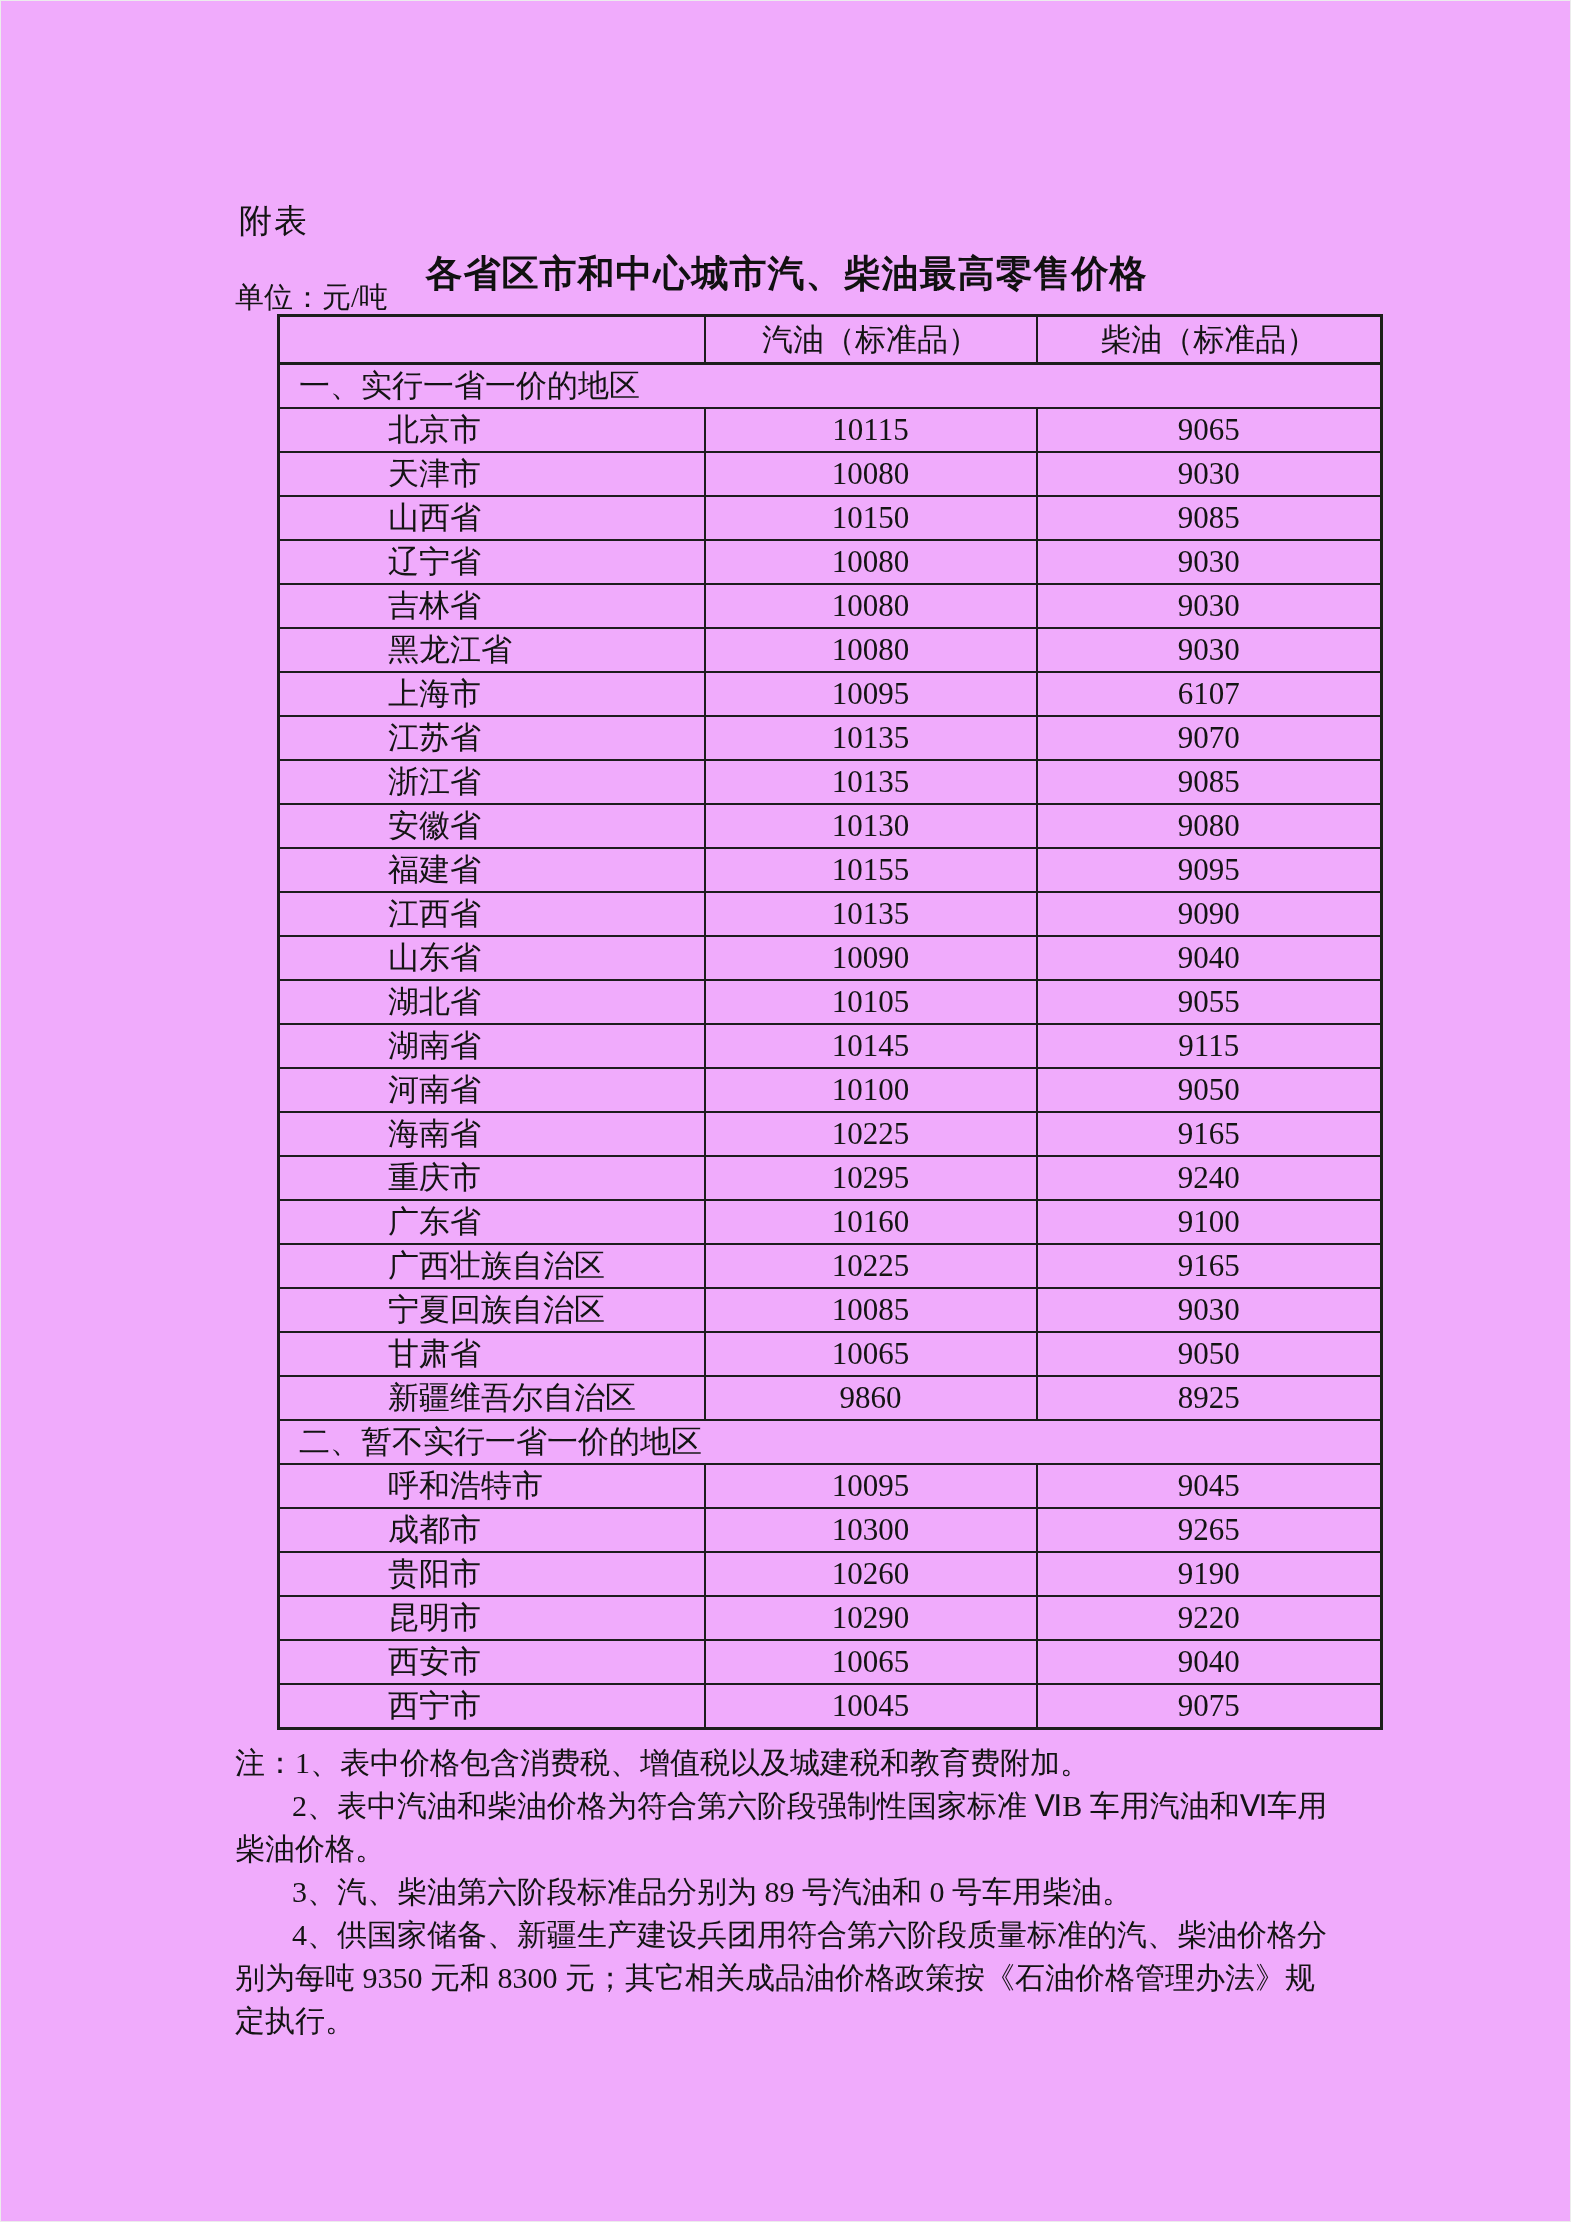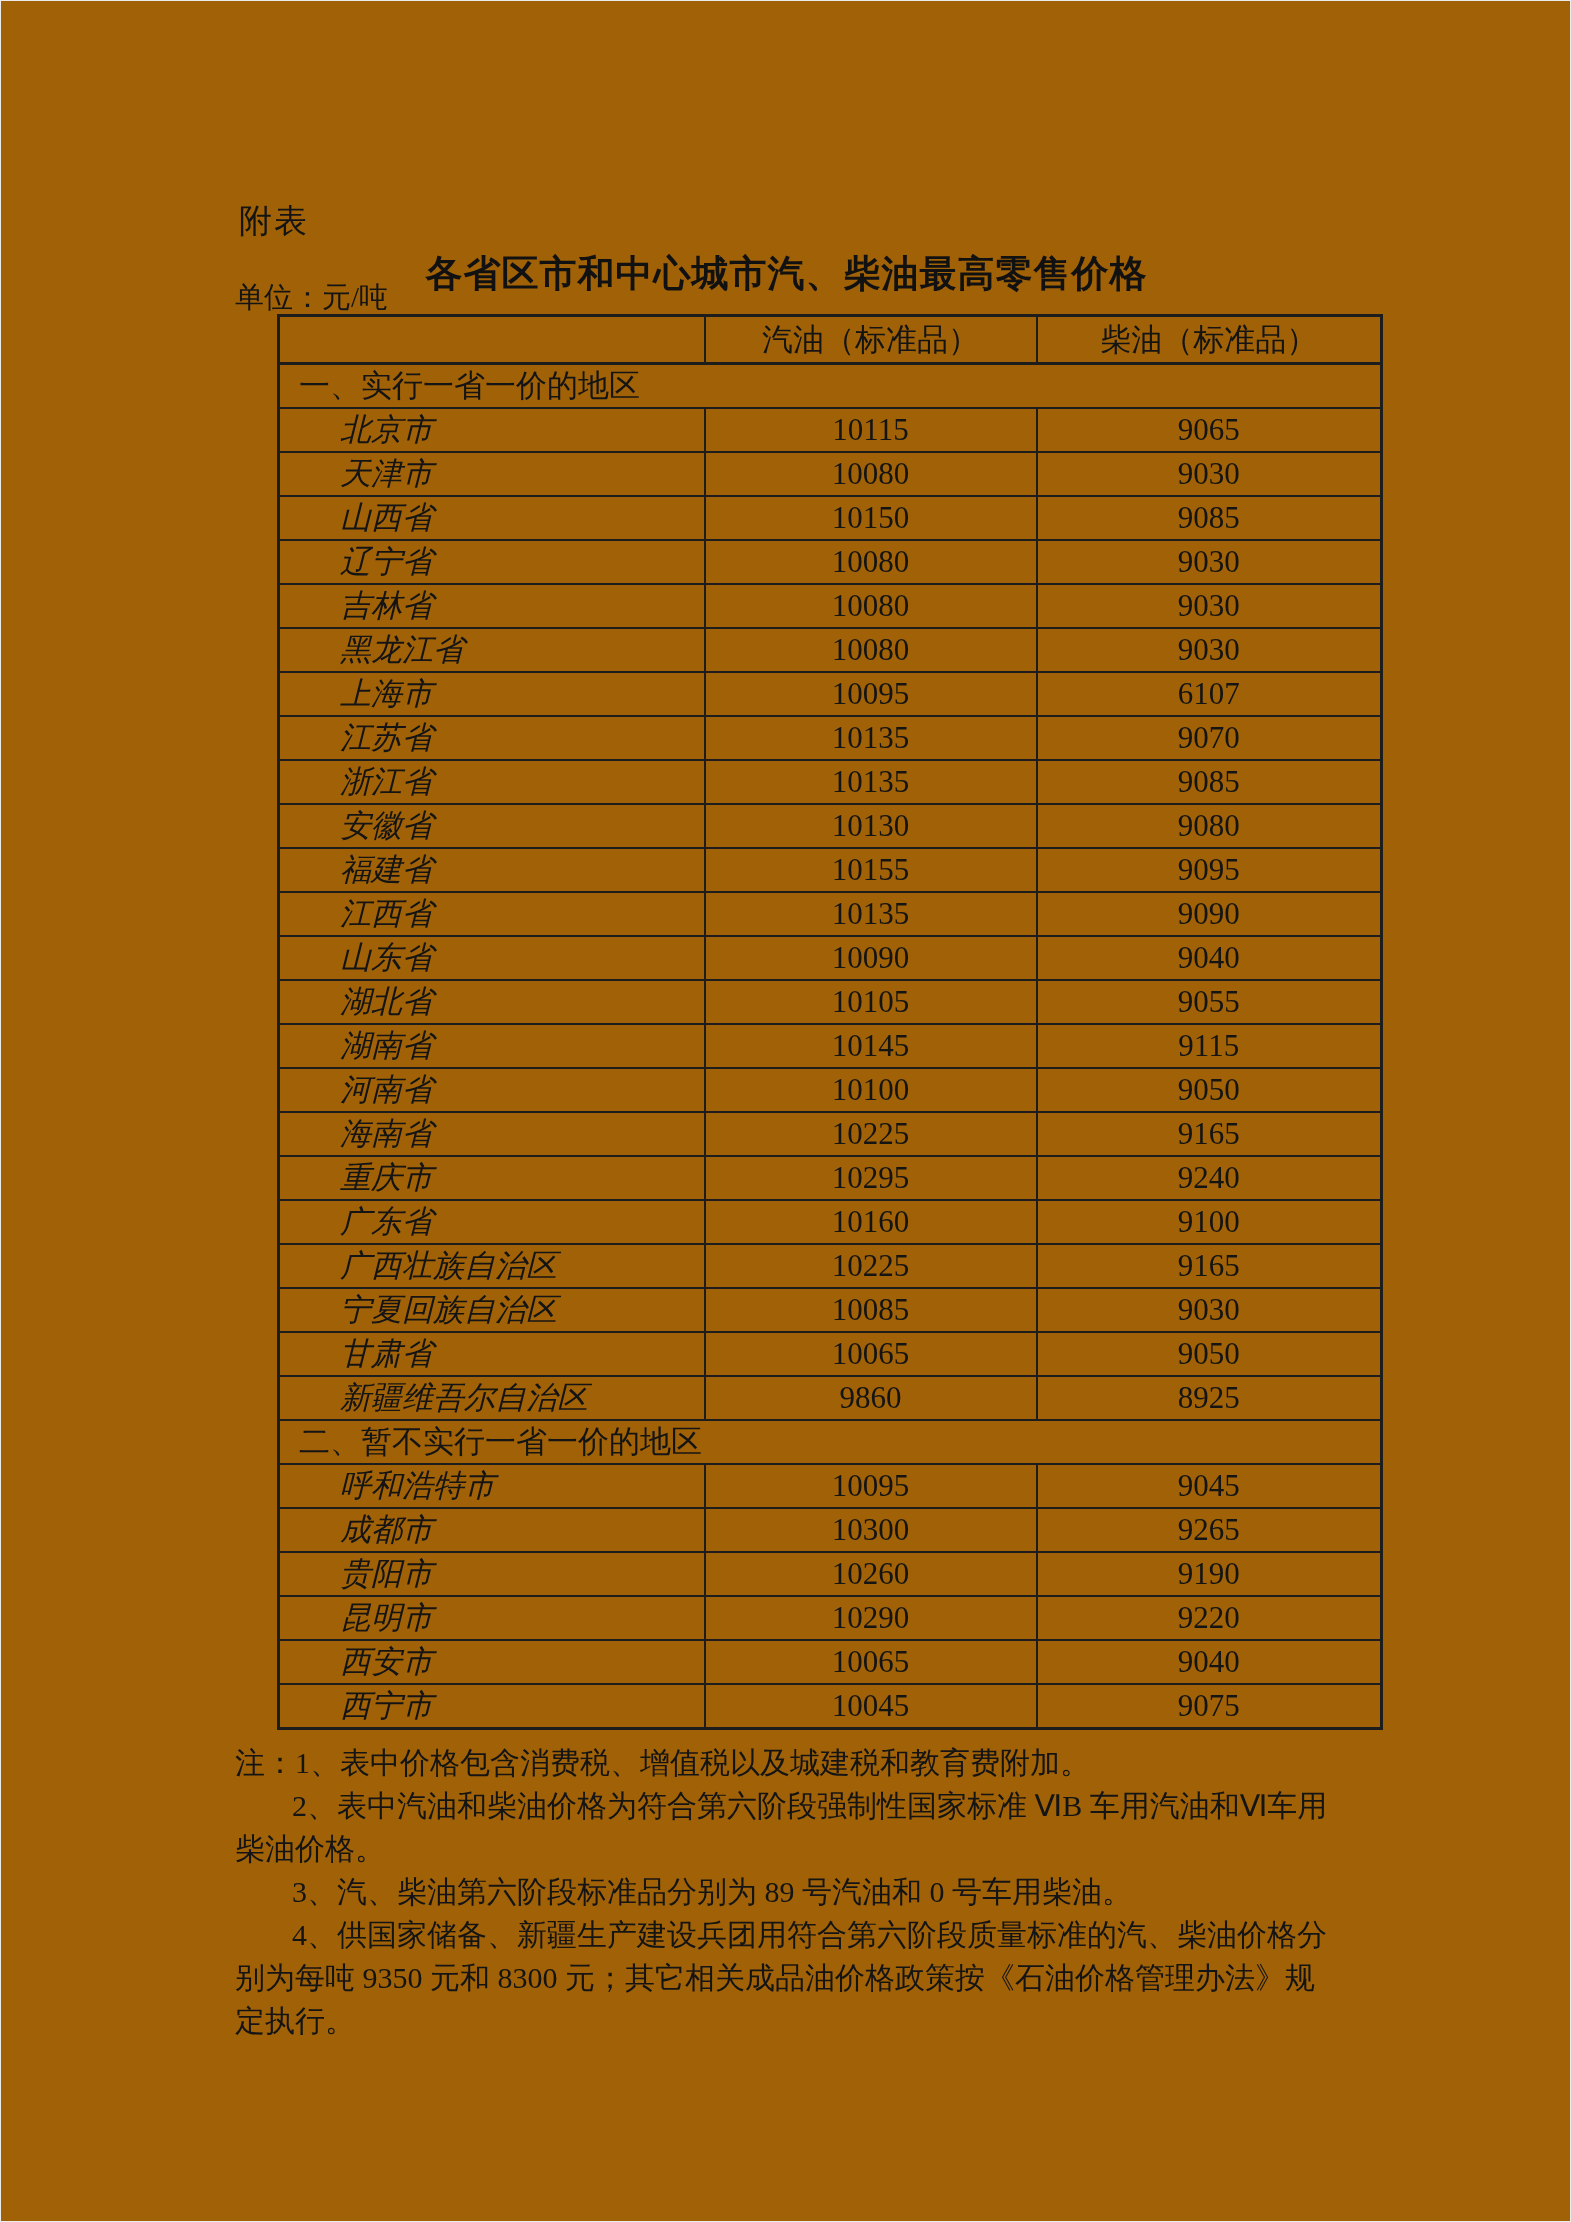--- a/index.html
+++ b/index.html
@@ -13,21 +13,21 @@
     font-family: "Liberation Serif", serif;
     color: #141414;
     position: relative;
   }
   .page {
     position: absolute;
     left: 0; top: 0;
     width: 1571px;
     height: 2222px;
     box-sizing: border-box;
-    background: #a16207;
+    background: #f0abfc;
     border: 1px solid #ececec;
   }
   .appendix {
     position: absolute;
     left: 238px;
     top: 198px;
     font-size: 33px;
     letter-spacing: 2px;
   }
   .title {
@@ -71,21 +71,21 @@
     padding: 0;
     white-space: nowrap;
     overflow: hidden;
     color: #141414;
   }
   .price-table thead tr { height: 48px; }
   .price-table thead th { text-align: center; border-bottom-width: 3px; }
   tr.section-row { height: 38px; }
   td.section-cell { padding-left: 19px; text-align: left; }
   tr.data-row { height: 43.5px; }
-  td.region { padding-left: 60px; text-align: left; font-style: italic; }
+  td.region { padding-left: 108px; text-align: left; }
   td.num { text-align: center; }
   .notes {
     position: absolute;
     left: 234px;
     top: 1740px;
     width: 1103px;
     font-size: 30px;
     line-height: 43px;
     color: #141414;
   }

